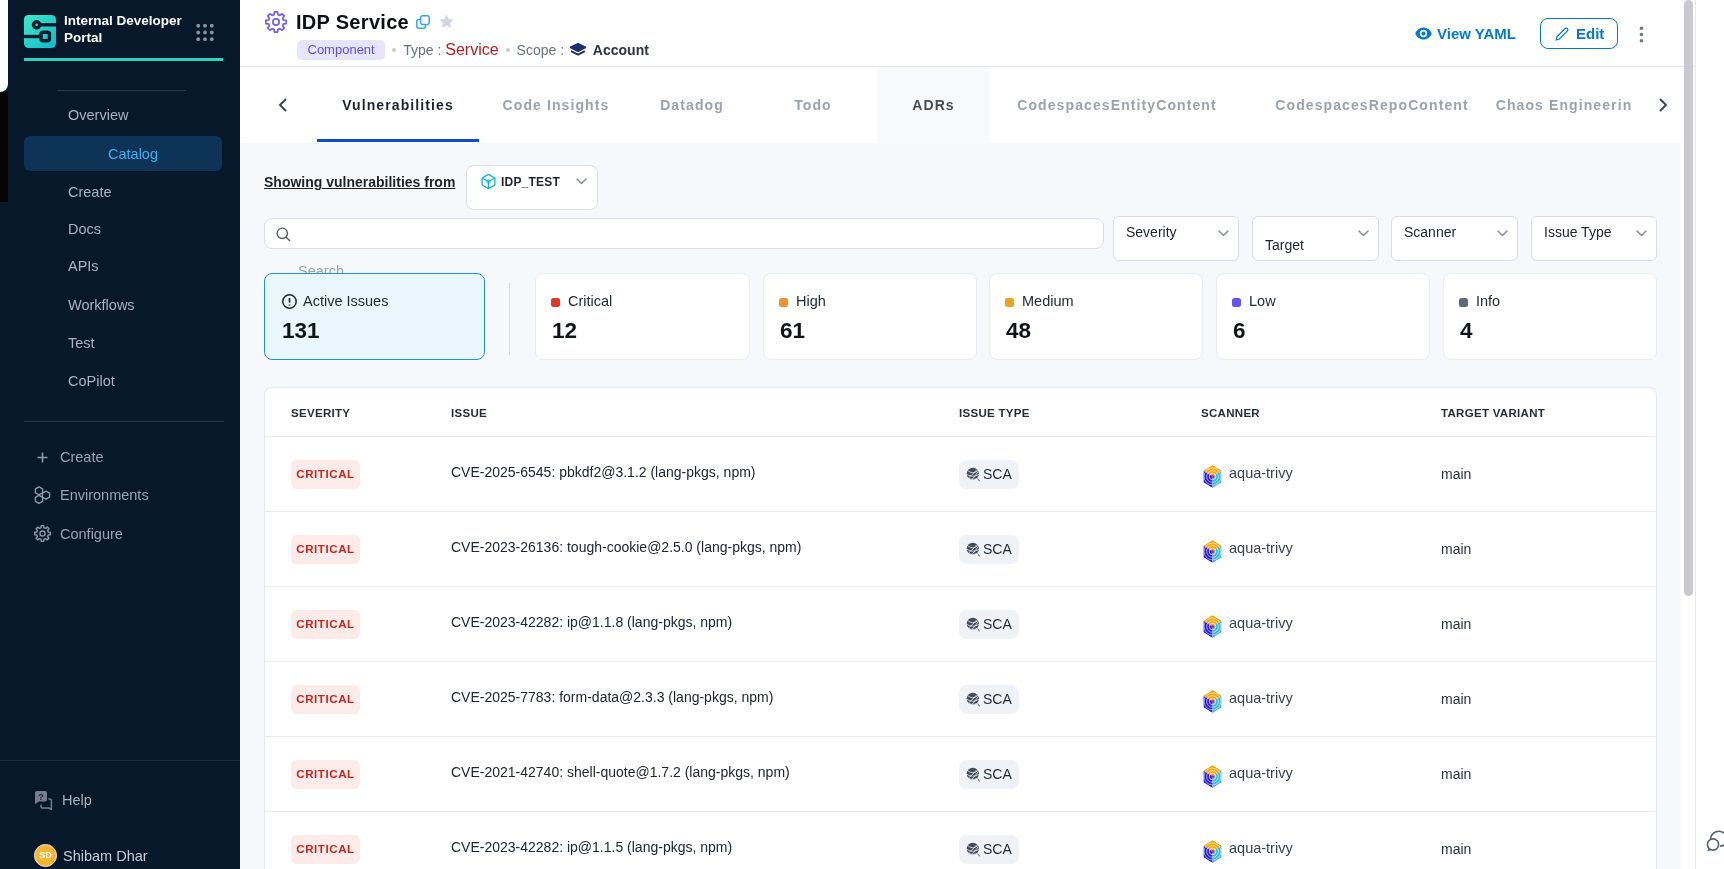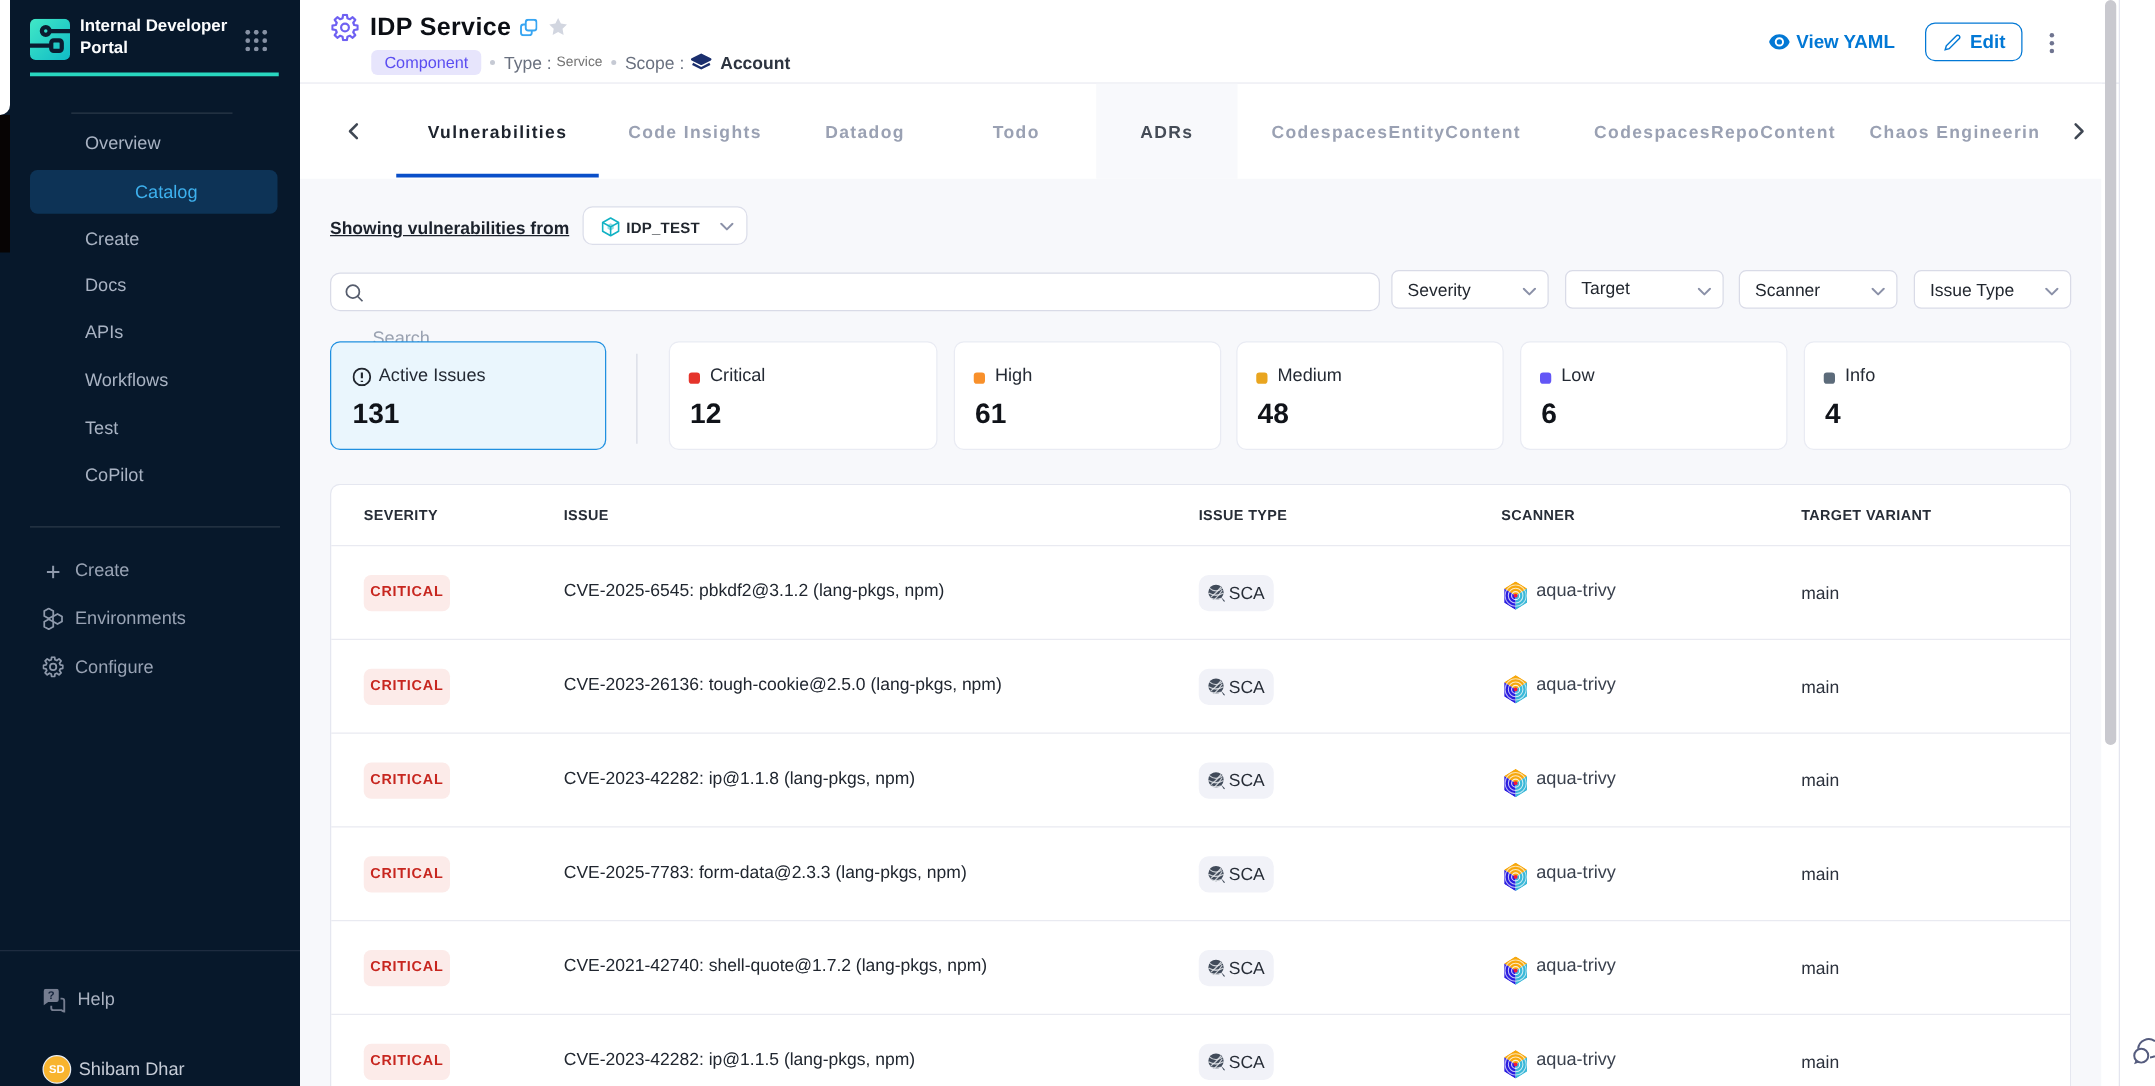--- a/index.html
+++ b/index.html
@@ -13,21 +13,21 @@
 .navpill { position:absolute; left:24px; top:136px; width:198px; height:35px; border-radius:6px; background:#0d3356; }
 .botitem { position:absolute; left:60px; font-size:14.5px; color:#99a3b4; }
 
 
 #main { position:absolute; left:240px; top:0; width:1456px; height:869px; background:#f7f8fb; }
 #header { position:absolute; left:0; top:0; width:1456px; height:67px; background:#fff; border-bottom:1px solid #e6e8f0; }
 #tabs { position:absolute; left:0; top:67px; width:1456px; height:76px; background:#fff; }
 .tab { position:absolute; top:0; height:76px; line-height:76px; font-size:14px; font-weight:bold; color:#9aa1b3; letter-spacing:1.1px; text-align:center; }
 #content { position:absolute; left:0; top:143px; width:1456px; height:726px; }
 
-.select { position:absolute; height:31px; background:#fff; border:1px solid #d9dbe7; border-radius:6px; font-size:14px; color:#22272f; }
+.select { position:absolute; height:45px; background:#fff; border:1px solid #d9dbe7; border-radius:6px; font-size:14px; color:#22272f; }
 .card { position:absolute; top:130px; width:214px; height:87px; background:#fff; border:1px solid #e9ebf3; border-radius:8px; }
 .dot { position:absolute; left:15px; top:24px; width:9px; height:9px; border-radius:2.5px; }
 .cardlabel { position:absolute; left:32px; top:19px; font-size:14.5px; color:#242a34; }
 .cardnum { position:absolute; left:16px; top:44px; font-size:22.5px; font-weight:bold; color:#101319; }
 
 
 #table { position:absolute; left:24px; top:244px; width:1393px; height:482px; background:#fff; border:1px solid #e5e7f0; border-radius:8px 8px 0 0; border-bottom:none; }
 .th { position:absolute; top:0; height:48px; line-height:50px; font-size:11.5px; font-weight:bold; letter-spacing:.3px; color:#272d37; }
 .row { position:absolute; left:0; width:1391px; height:75px; border-top:1px solid #e9eaf1; }
 .crit { position:absolute; left:26px; top:23px; width:69px; height:29px; border-radius:6px; background:#fcebe9; color:#c7261f; font-size:11.5px; font-weight:bold; letter-spacing:.6px; text-align:center; line-height:29px; }
@@ -81,21 +81,21 @@
     </svg>
 
     <svg class="abs" style="left:198px; top:13px;" width="17" height="17" viewBox="0 0 24 24" fill="#d2d6e0">
       <path d="M12 2l3.1 6.3 6.9 1-5 4.9 1.2 6.9-6.2-3.3-6.2 3.3 1.2-6.9-5-4.9 6.9-1z"></path>
     </svg>
 
     <div class="abs" style="left:57px; top:40px; height:19px; display:flex; align-items:center; white-space:nowrap;">
       <span style="background:#e7e5fc; color:#5b4df1; font-size:13px; border-radius:5px; padding:2.5px 10.5px; font-weight:normal;">Component</span>
       <span style="width:4px; height:4px; border-radius:50%; background:#c6cad4; margin:0 7px; display:inline-block;"></span>
       <span style="color:#69707f; font-size:14px;">Type :&nbsp;</span>
-      <span style="color:#737373; font-size:11px;">Service</span>
+      <span style="color:#b91c1c; font-size:16px;">Service</span>
       <span style="width:4px; height:4px; border-radius:50%; background:#c6cad4; margin:0 7px; display:inline-block;"></span>
       <span style="color:#69707f; font-size:14px;">Scope :&nbsp;</span>
       <svg width="18" height="16" viewBox="0 0 24 22" fill="none" stroke="#1b2f6e" stroke-width="2.6" stroke-linejoin="round" style="margin:0 2px 0 1px;">
         <path d="M12 2.5 L22 7.5 L12 12.5 L2 7.5 Z" fill="#1b2f6e"></path>
         <path d="M2.5 12.5 L12 17.3 L21.5 12.5"></path>
       </svg>
       <span style="color:#2d3440; font-size:14px; font-weight:bold;">&nbsp;Account</span>
     </div>
 
     <svg class="abs" style="left:1175px; top:27px;" width="17" height="13" viewBox="0 0 24 18" fill="#0278d5">
@@ -153,21 +153,21 @@
       </svg>
       <div class="abs" style="left:33px; top:7px; font-size:14.5px; color:#9aa2b1;margin-top:37px;">Search</div>
     </div>
     <div class="select" style="left:873px; top:73px; width:126px;">
         <span class="abs" style="left:12px; top:7px;">Severity</span>
       <svg class="abs" style="left:104px; top:13px;" width="11" height="7" viewBox="0 0 11 7" fill="none" stroke="#8b91a8" stroke-width="1.6" stroke-linecap="round" stroke-linejoin="round">
           <path d="M1 1 L5.5 5.5 L10 1"></path>
         </svg>
       </div>
     <div class="select" style="left:1012px; top:73px; width:127px;">
-        <span class="abs" style="left:12px; top:5px;">Target</span>
+        <span class="abs" style="left:12px; top:20px;">Target</span>
       <svg class="abs" style="left:105px; top:13px;" width="11" height="7" viewBox="0 0 11 7" fill="none" stroke="#8b91a8" stroke-width="1.6" stroke-linecap="round" stroke-linejoin="round">
           <path d="M1 1 L5.5 5.5 L10 1"></path>
         </svg>
       </div>
     <div class="select" style="left:1151px; top:73px; width:127px;">
         <span class="abs" style="left:12px; top:7px;">Scanner</span>
       <svg class="abs" style="left:105px; top:13px;" width="11" height="7" viewBox="0 0 11 7" fill="none" stroke="#8b91a8" stroke-width="1.6" stroke-linecap="round" stroke-linejoin="round">
           <path d="M1 1 L5.5 5.5 L10 1"></path>
         </svg>
       </div>

